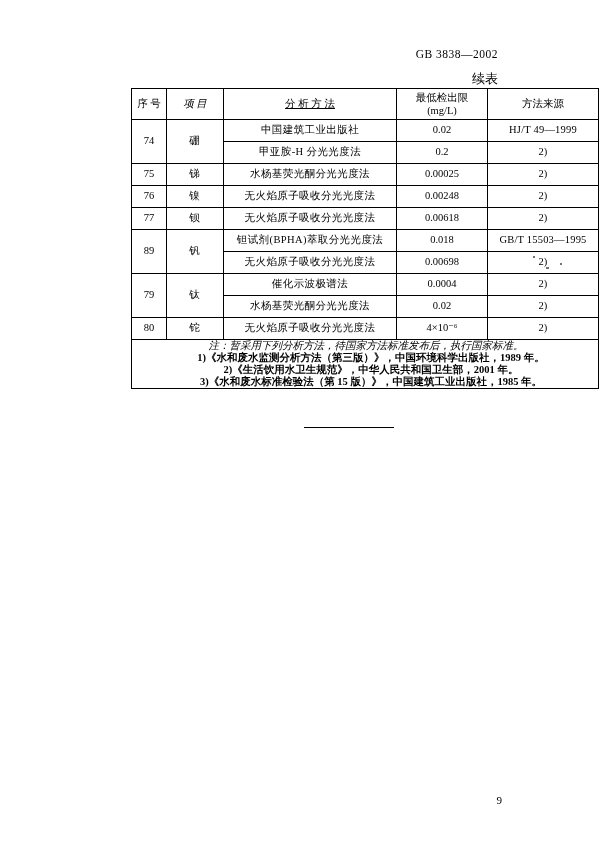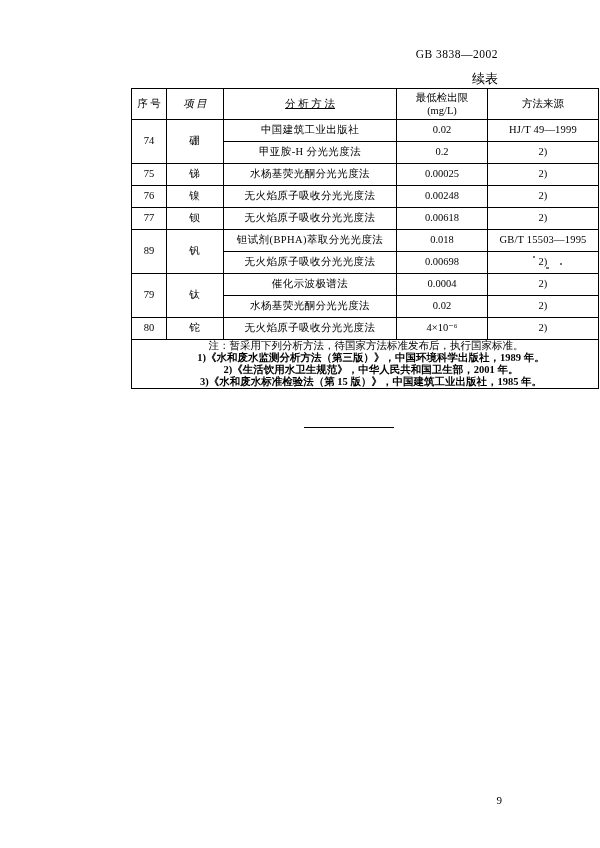--- a/index.html
+++ b/index.html
@@ -87,21 +87,21 @@
     padding: 5px 10px 6px 10px;
     line-height: 1.45;
     font-size: 10.5px;
     height: auto;
   }
   td.notes div {
     margin: 0;
     padding: 0;
     white-space: nowrap;
   }
-  td.notes div.n0 { padding-left: 2px; }
+  td.notes div.n0 { padding-left: 2px; font-style: italic; }
   td.notes div.nn { padding-left: 12px; font-weight: bold; }
 
   .midrule {
     position: absolute;
     left: 258px;
     top: 427px;
     width: 90px;
     border-top: 1px solid #000;
   }
   .pageno {

